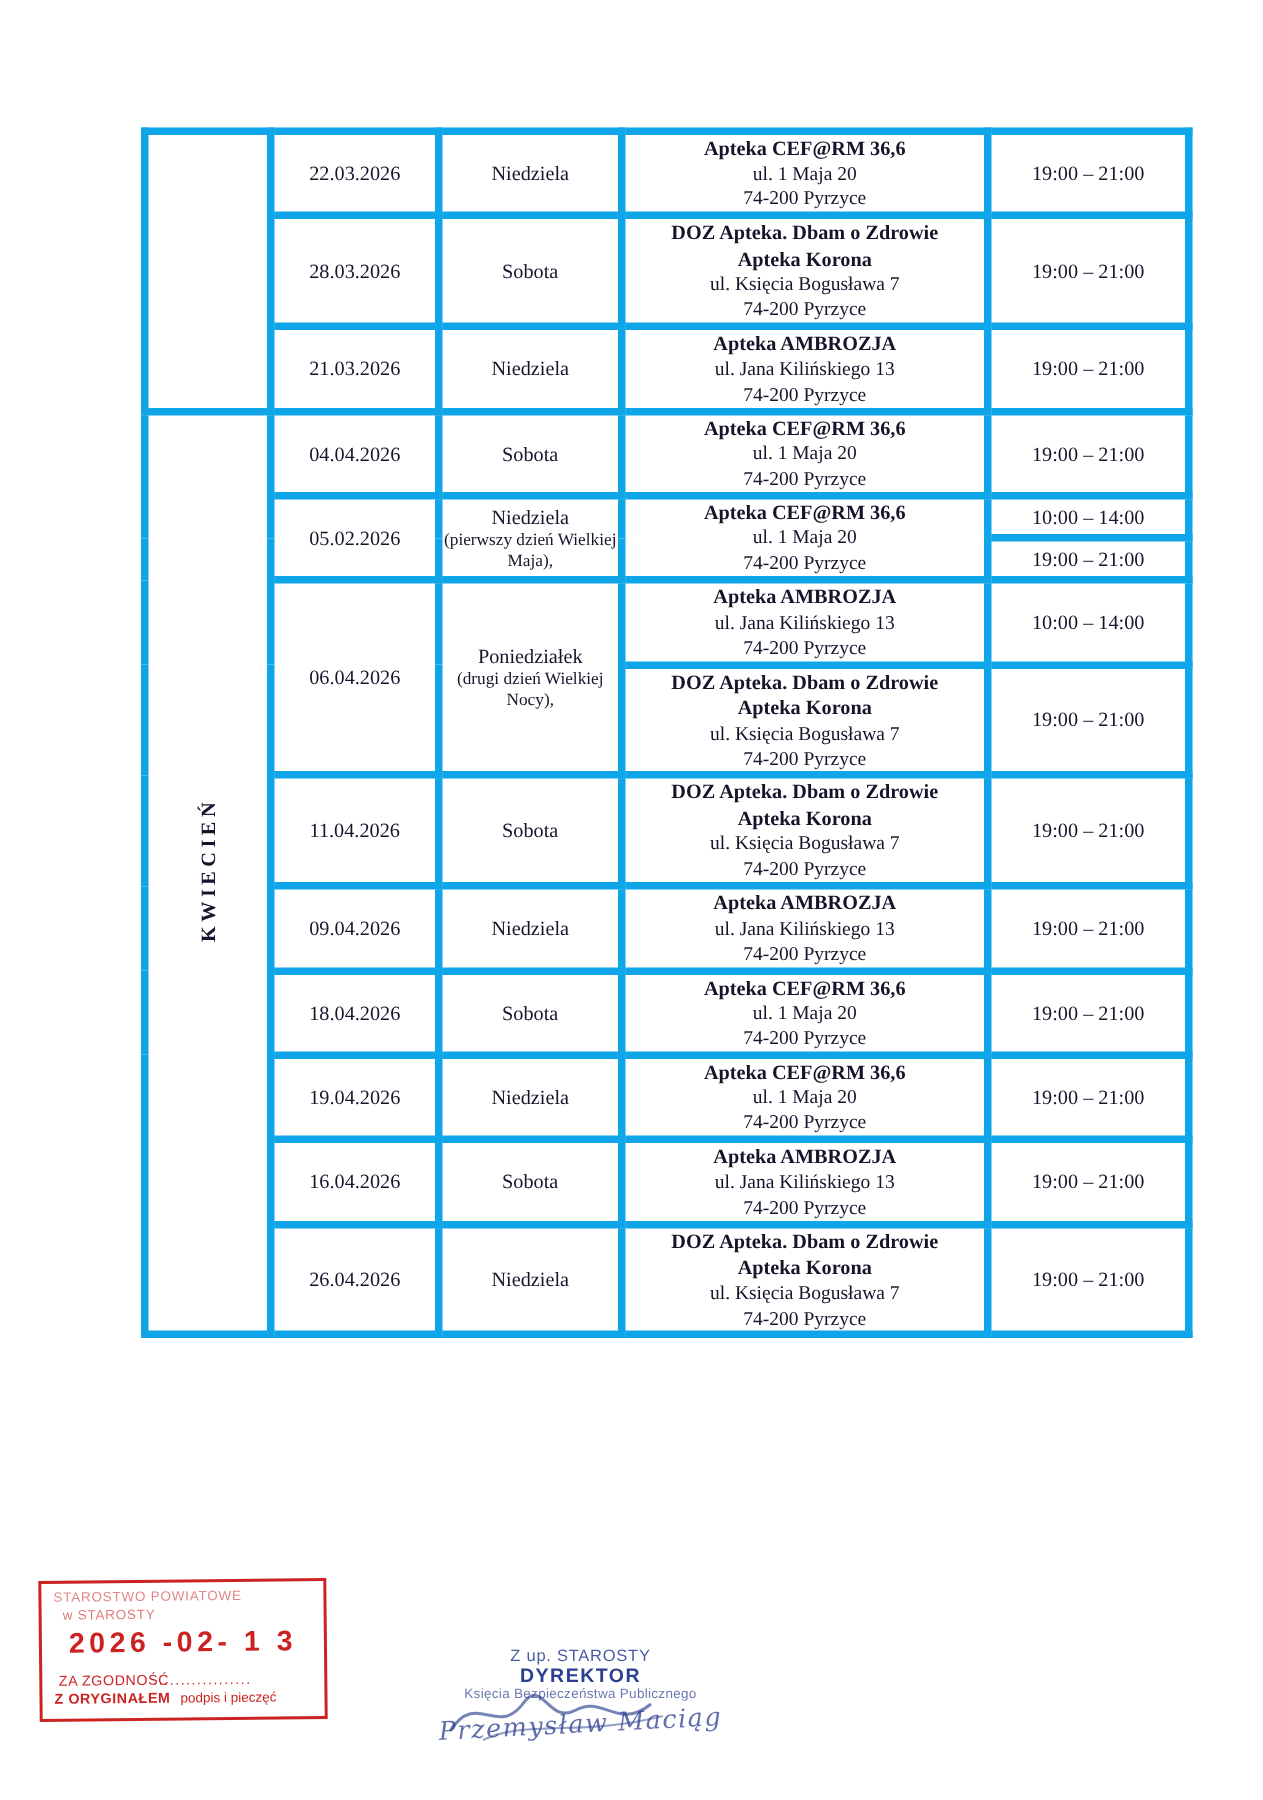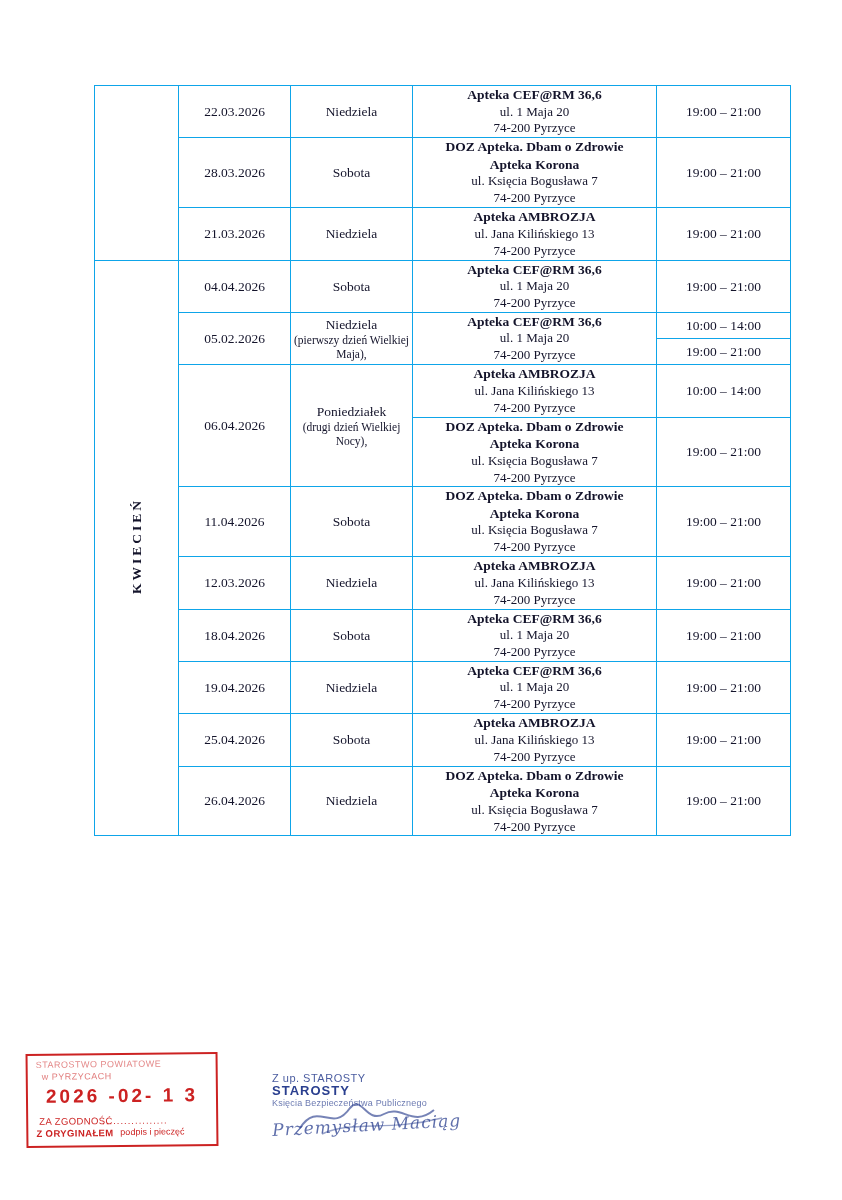--- a/index.html
+++ b/index.html
@@ -26,21 +26,21 @@
   table.schedule {
     position: absolute;
     left: 94px;
     top: 85px;
     width: 696px;
     border-collapse: collapse;
     table-layout: fixed;
   }
 
   table.schedule td {
-    border: 1px solid #0ea5e9;
+    border: 5px solid #0ea5e9;
     padding: 0;
     vertical-align: middle;
     text-align: center;
     font-size: 13.5px;
     line-height: 1.28;
     color: #14142b;
   }
 
   
   col.c-month { width: 84px; }
@@ -143,24 +143,25 @@
   .stamp-sig {
     position: absolute;
     left: 92px; top: 72px;
     font-size: 9px;
   }
 
   
   .sig-block {
     position: absolute;
     left: 272px;
-    top: 1072px;
+    top: 1098px;
     width: 230px;
     color: #2a3f8f;
     font-family: "Liberation Sans", sans-serif;
+    text-align: center;
   }
   .sig-l1 {
     font-size: 11px;
     letter-spacing: 0.5px;
     opacity: 0.85;
   }
   .sig-l2 {
     font-size: 13px;
     font-weight: bold;
     letter-spacing: 1px;
@@ -302,21 +303,21 @@
         <td class="pharm-cell">
           <span class="pharm-name">DOZ Apteka. Dbam o Zdrowie</span>
           <span class="pharm-name">Apteka Korona</span>
           <span class="pharm-line">ul. Księcia Bogusława 7</span>
           <span class="pharm-line">74-200 Pyrzyce</span>
         </td>
         <td class="hours-cell">19:00 – 21:00</td>
       </tr>
 
       <tr>
-        <td class="date-cell">12.03.2026</td>
+        <td class="date-cell">09.04.2026</td>
         <td class="day-cell">Niedziela</td>
         <td class="pharm-cell">
           <span class="pharm-name">Apteka AMBROZJA</span>
           <span class="pharm-line">ul. Jana Kilińskiego 13</span>
           <span class="pharm-line">74-200 Pyrzyce</span>
         </td>
         <td class="hours-cell">19:00 – 21:00</td>
       </tr>
 
       <tr>
@@ -335,21 +336,21 @@
         <td class="day-cell">Niedziela</td>
         <td class="pharm-cell">
           <span class="pharm-name">Apteka CEF@RM 36,6</span>
           <span class="pharm-line">ul. 1 Maja 20</span>
           <span class="pharm-line">74-200 Pyrzyce</span>
         </td>
         <td class="hours-cell">19:00 – 21:00</td>
       </tr>
 
       <tr>
-        <td class="date-cell">25.04.2026</td>
+        <td class="date-cell">16.04.2026</td>
         <td class="day-cell">Sobota</td>
         <td class="pharm-cell">
           <span class="pharm-name">Apteka AMBROZJA</span>
           <span class="pharm-line">ul. Jana Kilińskiego 13</span>
           <span class="pharm-line">74-200 Pyrzyce</span>
         </td>
         <td class="hours-cell">19:00 – 21:00</td>
       </tr>
 
       <tr>
@@ -362,31 +363,31 @@
           <span class="pharm-line">74-200 Pyrzyce</span>
         </td>
         <td class="hours-cell">19:00 – 21:00</td>
       </tr>
 
     </tbody>
   </table>
 
   <div class="stamp">
     <div class="stamp-top">STAROSTWO POWIATOWE</div>
-    <div class="stamp-top2">w PYRZYCACH</div>
+    <div class="stamp-top2">w STAROSTY</div>
     <div class="stamp-date">2026 -02- 1 3</div>
     <div class="stamp-l1">ZA ZGODNOŚĆ</div>
     <div class="stamp-l2">Z ORYGINAŁEM</div>
     <div class="stamp-dots">..................</div>
     <div class="stamp-sig">podpis i pieczęć</div>
   </div>
 
   <div class="sig-block">
     <div class="sig-l1">Z up. STAROSTY</div>
-    <div class="sig-l2">STAROSTY</div>
+    <div class="sig-l2">DYREKTOR</div>
     <div class="sig-l3">Księcia Bezpieczeństwa Publicznego</div>
     <div class="sig-script">Przemysław Maciąg</div>
     <svg class="sig-scribble" viewBox="0 0 160 46">
       <path d="M8 34 C 26 6, 40 40, 58 14 C 70 0, 74 30, 92 20 C 110 10, 120 34, 142 16" fill="none" stroke="#2a3f8f" stroke-width="2" opacity="0.8"></path>
       <path d="M30 40 C 60 26, 96 38, 150 24" fill="none" stroke="#2a3f8f" stroke-width="1.4" opacity="0.6"></path>
     </svg>
   </div>
 
 </div>
 

